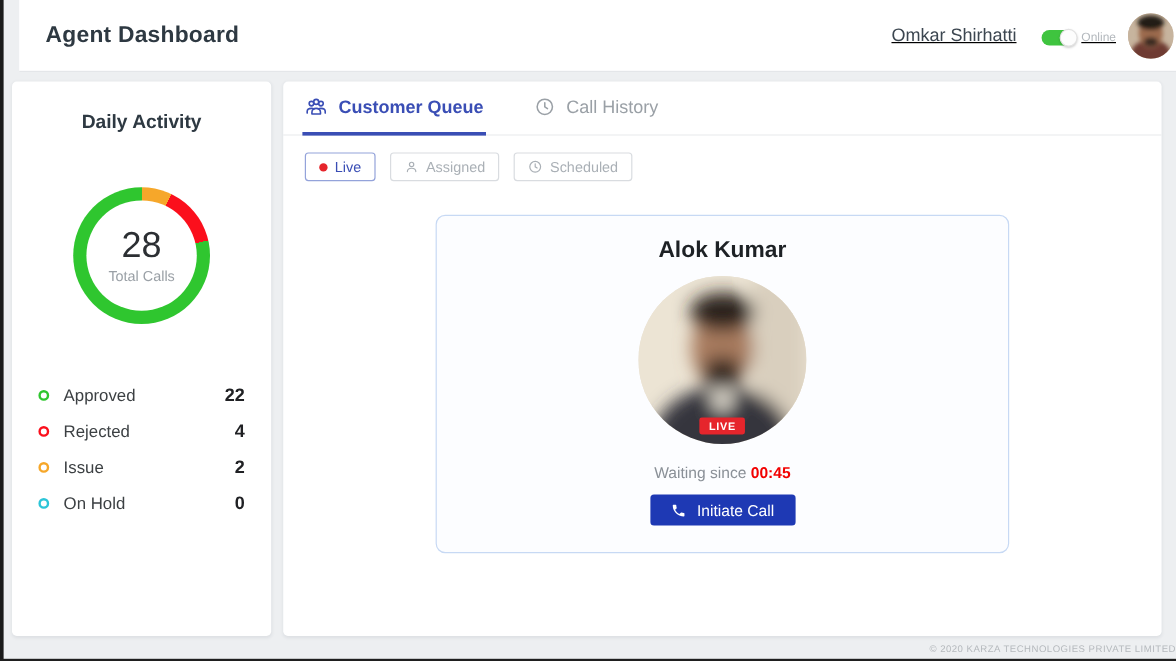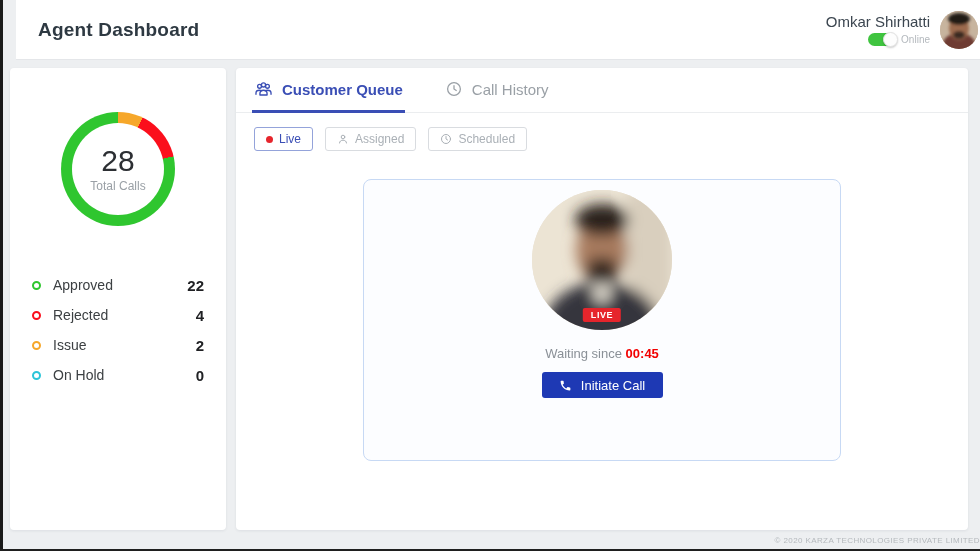--- a/index.html
+++ b/index.html
@@ -14,21 +14,21 @@
   .edge-bottom{position:absolute;left:0;bottom:0;width:100%;height:2px;background:#1f1f1f;z-index:50;}
 
   
   .app-header{
     position:absolute;left:16px;top:0;width:980px;height:60px;background:#ffffff;
     border-bottom:1px solid #e4e6e9;display:flex;align-items:center;justify-content:space-between;
     padding:0 18px 0 22px;z-index:10;
   }
   .app-title{font-size:19px;font-weight:700;color:#2e3942;letter-spacing:.2px;}
   .header-right{display:flex;align-items:center;gap:10px;}
-  .user-meta{display:flex;flex-direction:column;align-items:flex-end;gap:3px;}
+  .user-meta{display:flex;align-items:flex-end;gap:21px;text-decoration:underline;}
   .user-name{font-size:15px;color:#3c4650;}
   .status-row{display:flex;align-items:center;gap:5px;}
   .toggle{position:relative;width:28px;height:13px;border-radius:8px;background:var(--toggle-green,#3fc43f);cursor:pointer;}
   .toggle-knob{
     position:absolute;right:-2px;top:-1px;width:15px;height:15px;border-radius:50%;
     background:#fdfdfd;border:1px solid #e2e2e2;box-shadow:0 1px 2px rgba(0,0,0,.2);
   }
   .status-label{font-size:10px;color:#b3b8bd;}
   .header-avatar{width:38px;height:38px;border-radius:50%;overflow:hidden;background:#cbb9a6;flex:0 0 auto;}
 
@@ -117,20 +117,21 @@
             <ellipse cx="19" cy="17" rx="10" ry="12" fill="#9c6b4e"></ellipse>
             <ellipse cx="19" cy="8" rx="11" ry="6" fill="#221a15"></ellipse>
             <ellipse cx="19" cy="24" rx="6" ry="4" fill="#3a2a20"></ellipse>
           </g>
         </svg>
       </div>
     </div>
   </div>
 
   <div class="card sidebar-card">
+    <div class="sidebar-title">Daily Activity</div>
     <div class="donut" id="donut" style="background: conic-gradient(rgb(246, 167, 42) 0deg, rgb(246, 167, 42) 25.7143deg, rgb(251, 15, 28) 25.7143deg, rgb(251, 15, 28) 77.1429deg, rgb(47, 198, 47) 77.1429deg, rgb(47, 198, 47) 360deg);">
       <div class="donut-hole">
         <div class="donut-value">28</div>
         <div class="donut-label">Total Calls</div>
       </div>
     </div>
     <div class="legend">
       <div class="legend-row">
         <span class="legend-ring" style="border-color: rgb(47, 198, 47);"></span>
         <span class="legend-label">Approved</span>
@@ -191,20 +192,21 @@
       <div class="chip">
         <svg width="12" height="12" viewBox="0 0 24 24" fill="none" stroke="currentColor" stroke-width="2" stroke-linecap="round">
           <circle cx="12" cy="12" r="9"></circle>
             <path d="M12 7v5l3.2 2"></path>
         </svg>
         <span>Scheduled</span>
       </div>
     </div>
 
     <div class="queue-card">
+      <div class="cust-name">Alok Kumar</div>
       <div class="cust-avatar">
         <div class="cust-avatar-img">
           <svg width="140" height="140" viewBox="0 0 140 140">
             <defs>
                 <filter id="f2" x="-30%" y="-30%" width="160%" height="160%">
                   <feGaussianBlur stdDeviation="7"></feGaussianBlur>
                 </filter>
               </defs>
             <rect width="140" height="140" fill="#ece4d4"></rect>
             <g filter="url(#f2)">

